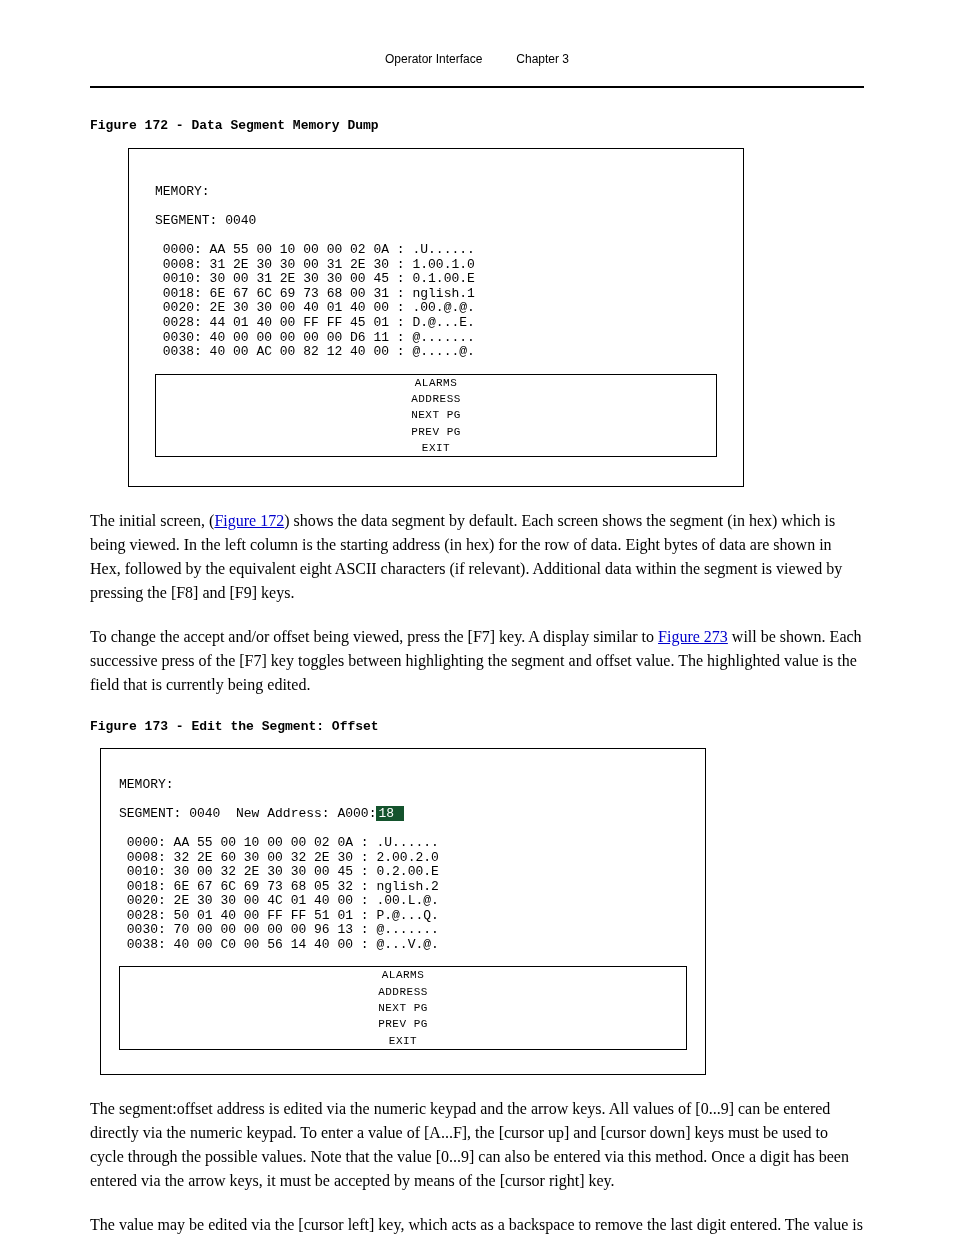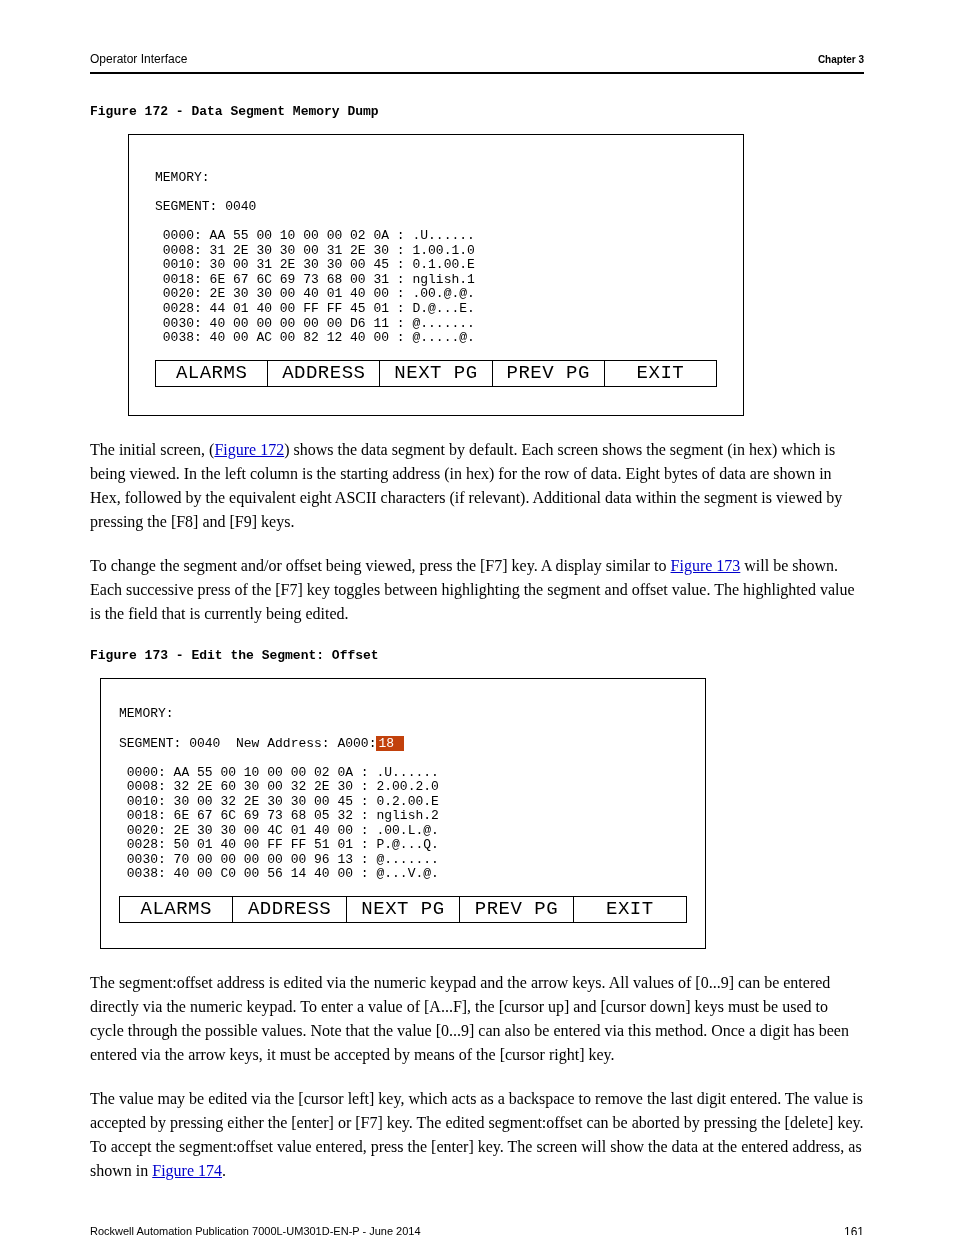--- a/index.html
+++ b/index.html
@@ -7,34 +7,34 @@
     padding: 50px 90px 40px 90px;
     font-family: Georgia, 'Times New Roman', serif;
     font-size: 15px;
     line-height: 1.5;
     color: #000;
     width: 954px;
     box-sizing: border-box;
   }
   .header-area {
     display: flex;
-    justify-content: space-between;
+    justify-content: center;
     align-items: baseline;
     gap: 34px;
     border-bottom: 2px solid #000;
-    padding-bottom: 4px;
+    padding-bottom: 18px;
     margin-bottom: 28px;
     font-family: Arial, Helvetica, sans-serif;
   }
   .header-sub {
     font-size: 12px;
   }
   .header-chap {
-    font-size: 10px;
-    font-weight: bold;
+    font-size: 12px;
+    font-weight: normal;
   }
   .fig-caption {
     font-family: Liberation Mono, monospace;
     font-weight: bold;
     font-size: 13px;
     margin: 8px 0 12px 0;
   }
   .screen-wrap {
     border: 1.5px solid #000;
     margin: 0 0 22px 0;
@@ -53,22 +53,23 @@
     margin-left: 10px;
     margin-right: 158px;
     padding: 14px 18px 10px 18px;
   }
   .fn-row {
     margin-top: 14px;
     border: 1.5px solid #000;
     border-right: none;
     display: flex;
     font-family: 'Courier New', monospace;
-    font-size: 19px;
+    font-size: 11px;
     white-space: nowrap;
+    flex-direction: column;
   }
   .fn-cell {
     flex: 1;
     text-align: center;
     padding: 2px 4px;
     border-right: 1.5px solid #000;
     letter-spacing: 0.5px;
   }
   p.body {
     margin: 0 0 20px 0;
@@ -76,21 +77,21 @@
     font-size: 16px;
     line-height: 1.5;
   }
   a.link {
     color: #0000cc;
     text-decoration: underline;
   }
   .inline-underline {
   }
   .highlight {
-    background: #c2410c;
+    background: #14532d;
     color: #fff;
     padding: 0 2px;
   }
   .footer {
     display: flex;
     justify-content: space-between;
     font-family: Arial, Helvetica, sans-serif;
     font-size: 11px;
     margin-top: 40px;
   }
@@ -126,21 +127,21 @@
   <div class="fn-cell">ALARMS</div>
   <div class="fn-cell">ADDRESS</div>
   <div class="fn-cell">NEXT PG</div>
   <div class="fn-cell">PREV PG</div>
   <div class="fn-cell">EXIT</div>
 </div>
 </div>
 
 <p class="body"><span>The initial screen, (</span><a class="link">Figure 172</a><span>) shows the data segment by default. Each screen shows the segment (in hex) which is being viewed. In the left column is the starting address (in hex) for the row of data. Eight bytes of data are shown in Hex, followed by the equivalent eight ASCII characters (if relevant). Additional data within the segment is viewed by pressing the [F8] and [F9] keys.</span></p>
 
-<p class="body"><span>To change the segment and/or offset being viewed, press the [F7] key. A display similar to </span><a class="link">Figure 173</a><span> will be shown. Each successive press of the [F7] key toggles between highlighting the segment and offset value. The highlighted value is the field that is currently being edited.</span></p>
+<p class="body"><span>To change the accept and/or offset being viewed, press the [F7] key. A display similar to </span><a class="link">Figure 273</a><span> will be shown. Each successive press of the [F7] key toggles between highlighting the segment and offset value. The highlighted value is the field that is currently being edited.</span></p>
 
 <div class="fig-caption">Figure 173 - Edit the Segment: Offset</div>
 
 <div class="screen-wrap screen2">
 <span>MEMORY:</span>
 
 <span><span>SEGMENT: 0040  New Address: A000:</span><span class="highlight">18 </span></span>
 
 <span> 0000: AA 55 00 10 00 00 02 0A : .U......</span>
 <span> 0008: 32 2E 60 30 00 32 2E 30 : 2.00.2.0</span>

